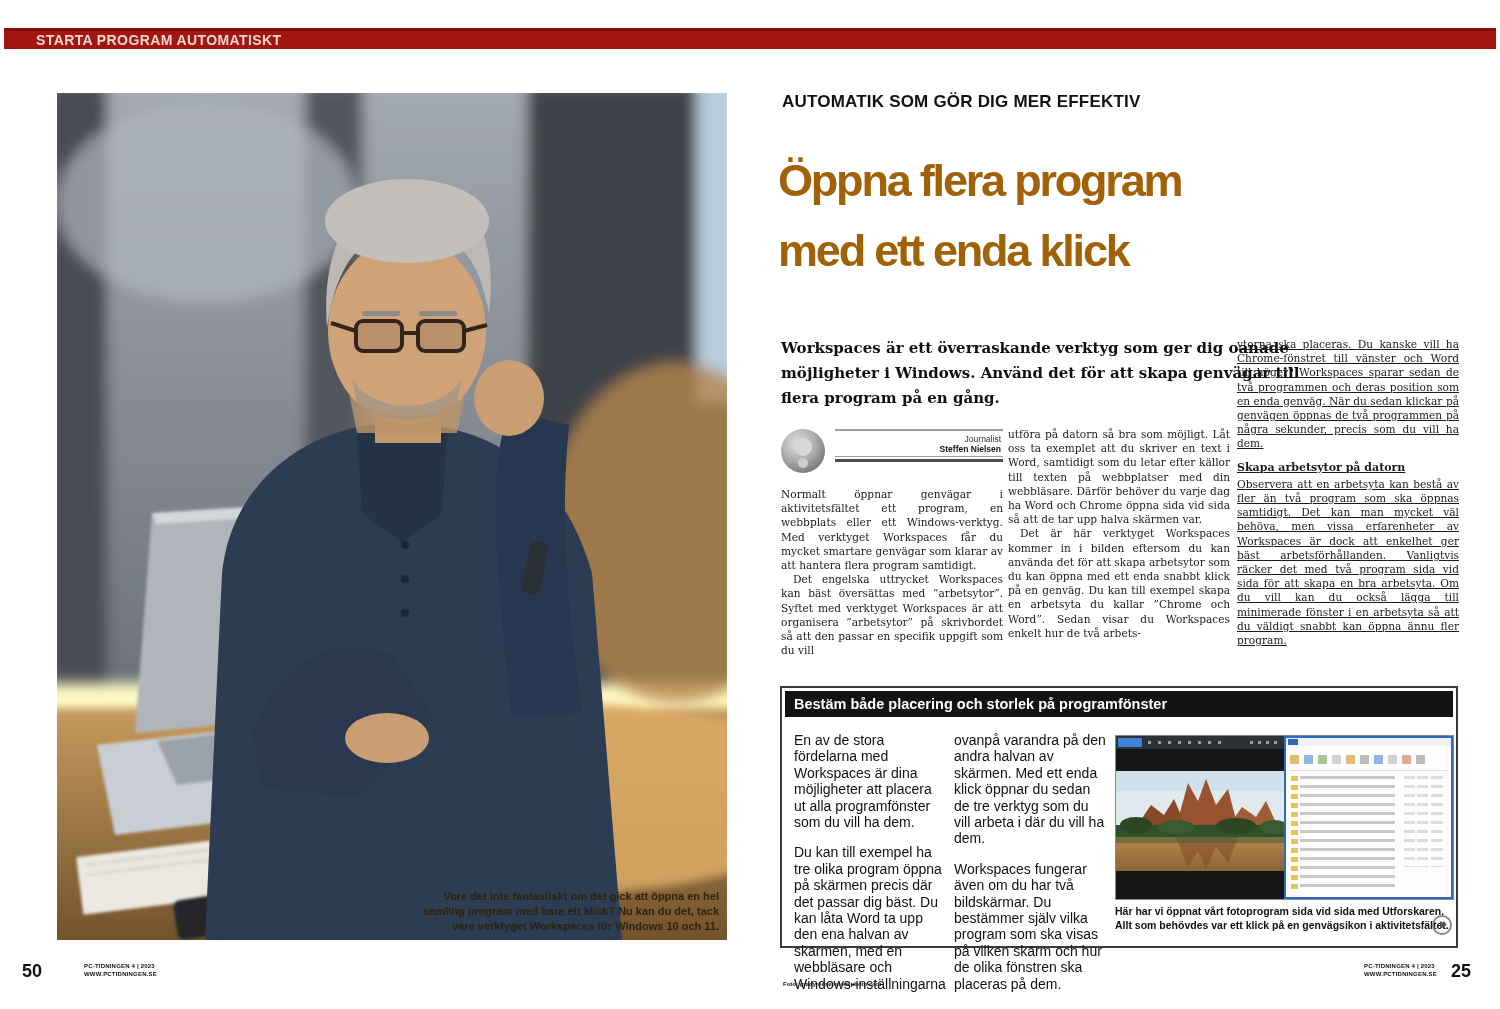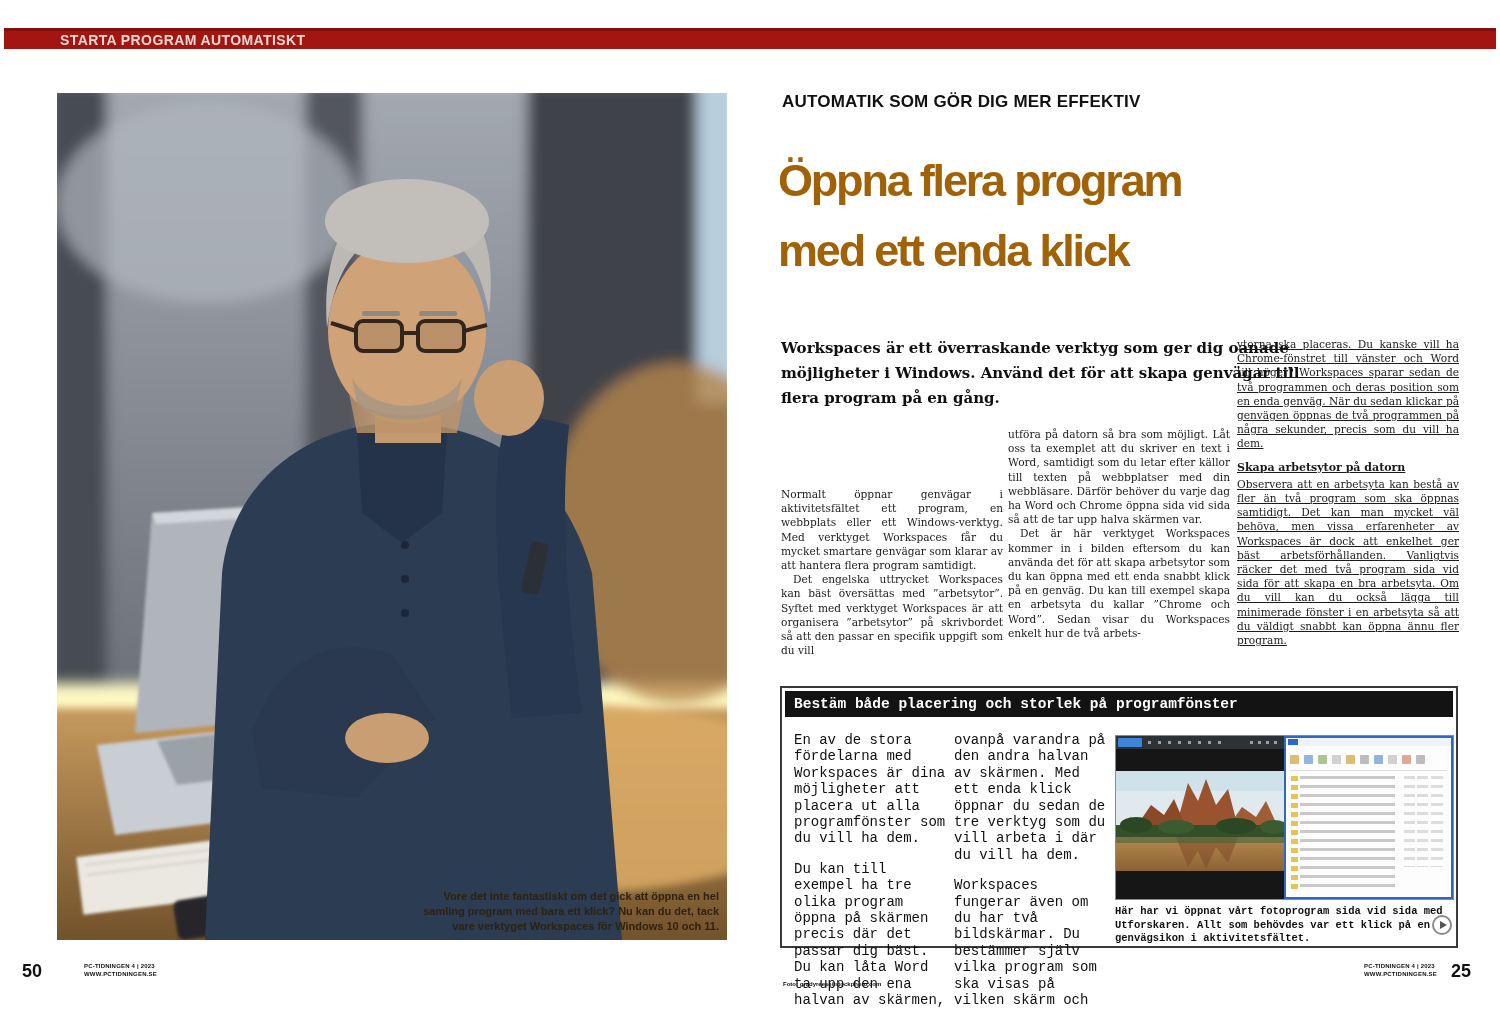--- a/index.html
+++ b/index.html
@@ -2,21 +2,21 @@
 <html><head>
 <meta charset="utf-8">
 <style>
   html,body{margin:0;padding:0;background:#e9e9e9;}
   .spread{position:relative;width:1500px;height:1009px;background:#ffffff;overflow:hidden;
           font-family:"Liberation Sans",sans-serif;color:#151515;}
   
   .top-banner{position:absolute;left:4px;right:4px;top:28px;height:21px;background:#a31510;
               border-top:3px solid #850f0c;box-sizing:border-box;}
   .top-banner .label{color:#f0d8d2;font-weight:700;font-size:14px;line-height:18px;
-              letter-spacing:.4px;padding-left:56px;}
+              letter-spacing:.4px;padding-left:32px;}
   
   .hero{position:absolute;left:57px;top:93px;width:670px;height:847px;overflow:hidden;background:#fef9c3;}
   .hero svg{display:block;}
   .hero-caption{position:absolute;right:8px;bottom:6px;width:300px;text-align:right;
        font-weight:700;font-size:11px;line-height:15px;color:#2e2210;}
   
   .kicker{position:absolute;left:782px;top:92px;font-weight:700;font-size:17px;letter-spacing:.2px;color:#111;}
   .headline{position:absolute;left:778px;top:146px;width:630px;font-weight:700;font-size:45px;
        line-height:70px;letter-spacing:-2.2px;color:#a16207;}
   .lead{position:absolute;left:781px;top:336px;width:548px;font-family:"DejaVu Serif",serif;
@@ -36,21 +36,21 @@
   .col{position:absolute;width:222px;font-family:"DejaVu Serif",serif;font-size:10.6px;
        line-height:14.2px;text-align:justify;color:#1b1b1b;}
   .col p{margin:0;}
   .col p.indent{text-indent:12px;}
   .col .subhead{font-weight:700;font-family:"DejaVu Serif",serif;margin:10px 0 2px 0;font-size:11px;}
   .col1{left:781px;top:487px;}
   .col2{left:1008px;top:427px;}
   .col3{left:1237px;top:337px;text-decoration:underline;}
   
   .factbox{position:absolute;left:780px;top:686px;width:678px;height:262px;background:#fff;
-       border:2px solid #3a3a3a;box-sizing:border-box;font-family:Liberation Mono, monospace;}
+       border:2px solid #3a3a3a;box-sizing:border-box;}
   .factbox-header{margin:3px;height:26px;background:#131313;color:#fff;font-weight:700;
        font-size:14.5px;line-height:26px;padding-left:9px;}
   .fb-col{position:absolute;width:152px;font-size:14px;line-height:16.4px;color:#101010;}
   .fb-col p{margin:0 0 14px 0;}
   .fb-col1{left:12px;top:44px;}
   .fb-col2{left:172px;top:44px;}
   
   .shot{position:absolute;left:333px;top:47px;width:339px;height:165px;display:flex;
        border:1px solid #8a8a8a;box-sizing:border-box;background:#101010;}
   .shot-left{position:relative;width:168px;background:#161616;overflow:hidden;}
@@ -199,20 +199,32 @@
 
   <div class="kicker">AUTOMATIK SOM GÖR DIG MER EFFEKTIV</div>
 
   <div class="headline">
     <div>Öppna flera program</div>
     <div>med ett enda klick</div>
   </div>
 
   <div class="lead">Workspaces är ett överraskande verktyg som ger dig oanade möjligheter i Windows. Använd det för att skapa genvägar till flera program på en gång.</div>
 
+  <div class="byline">
+    <div class="avatar"></div>
+    <div class="byline-right">
+      <div class="rule-top"></div>
+      <div class="byline-text">
+        <div class="byline-role">Journalist</div>
+        <div class="byline-name">Steffen Nielsen</div>
+      </div>
+      <div class="rule-b1"></div>
+      <div class="rule-b2"></div>
+    </div>
+  </div>
 
   <div class="col col1">
     <p>Normalt öppnar genvägar i aktivitetsfältet ett program, en webbplats eller ett Windows-verktyg. Med verktyget Workspaces får du mycket smartare genvägar som klarar av att hantera flera program samtidigt.</p>
     <p class="indent">Det engelska uttrycket Workspaces kan bäst översättas med ”arbetsytor”. Syftet med verktyget Workspaces är att organisera ”arbetsytor” på skrivbordet så att den passar en specifik uppgift som du vill</p>
   </div>
 
   <div class="col col2">
     <p>utföra på datorn så bra som möjligt. Låt oss ta exemplet att du skriver en text i Word, samtidigt som du letar efter källor till texten på webbplatser med din webbläsare. Därför behöver du varje dag ha Word och Chrome öppna sida vid sida så att de tar upp halva skärmen var.</p>
     <p class="indent">Det är här verktyget Workspaces kommer in i bilden eftersom du kan använda det för att skapa arbetsytor som du kan öppna med ett enda snabbt klick på en genväg. Du kan till exempel skapa en arbetsyta du kallar ”Chrome och Word”. Sedan visar du Workspaces enkelt hur de två arbets-</p>
   </div>

